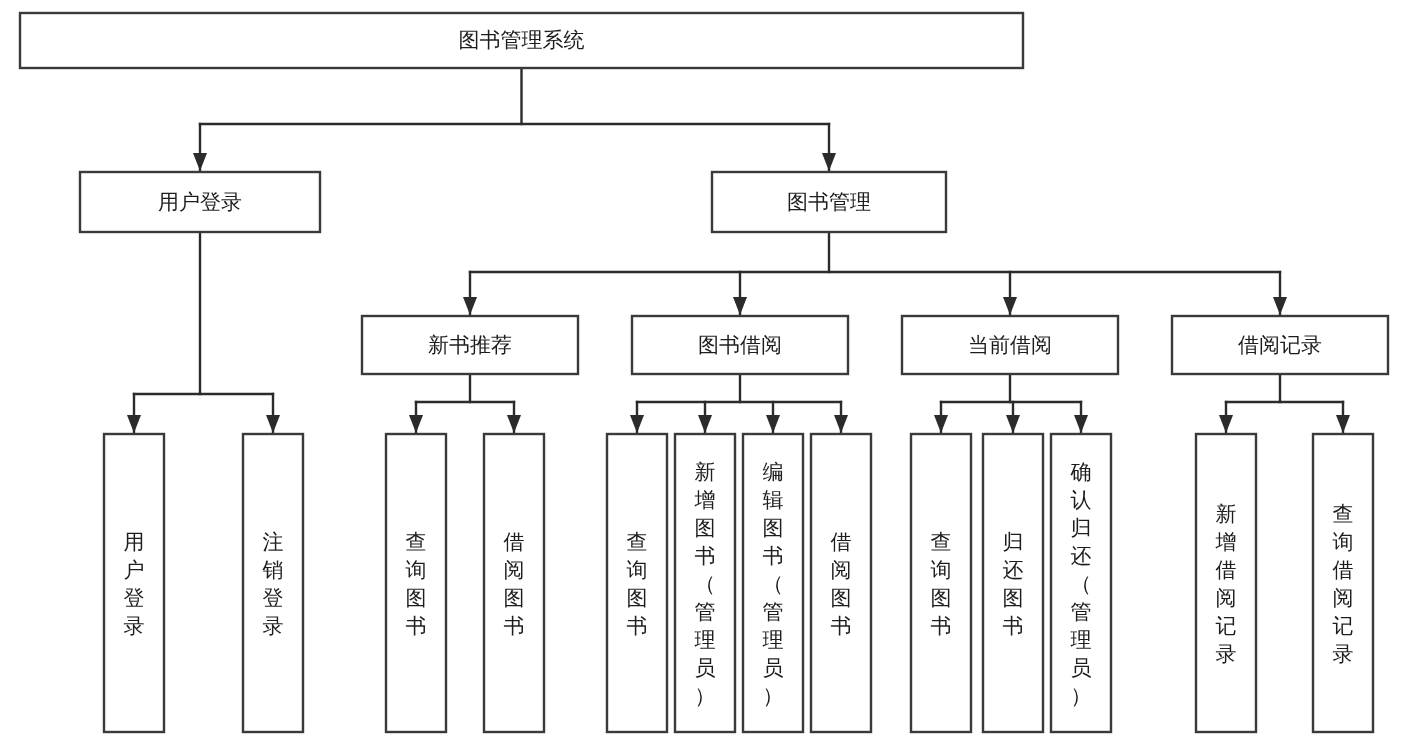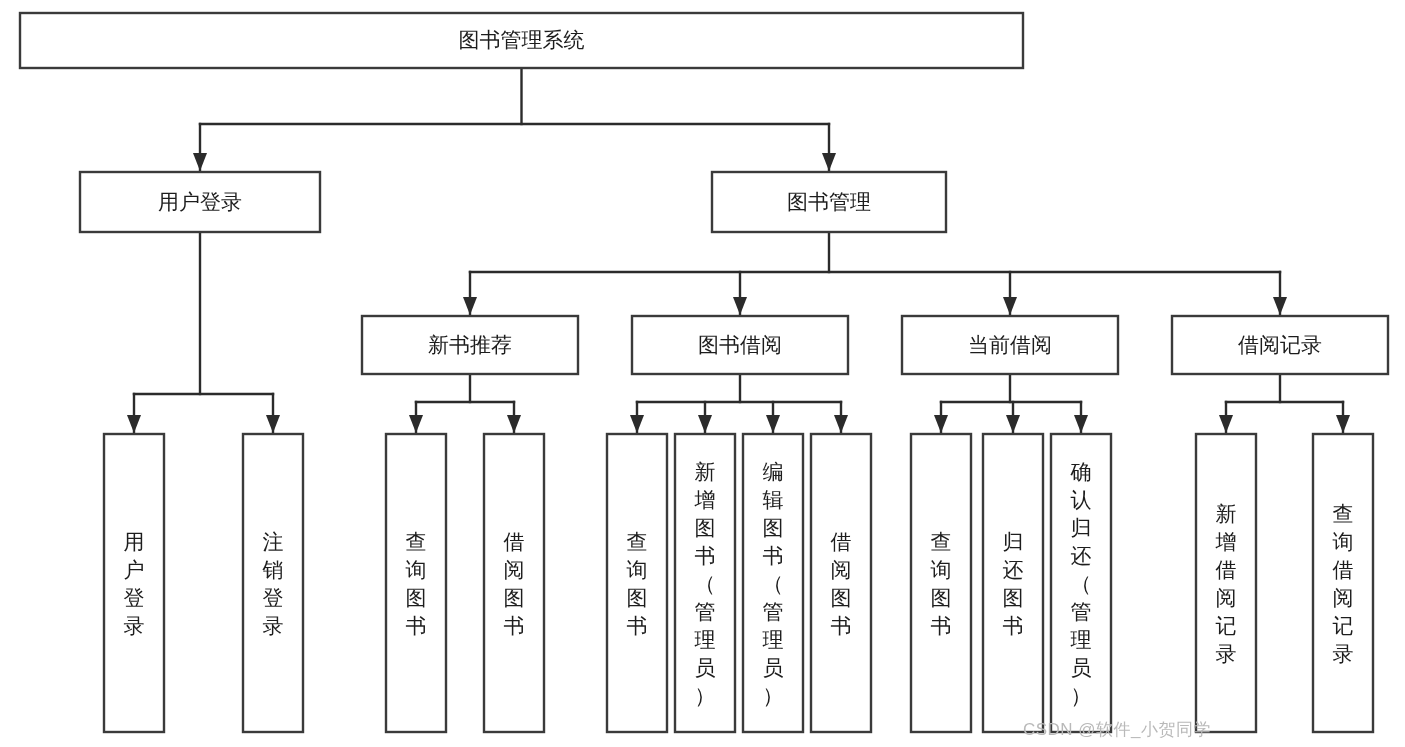--- a/index.html
+++ b/index.html
@@ -204,14 +204,13 @@
         <g>
           <rect x="1196" y="434" width="60" height="298" class="node-box"></rect>
           <text x="1226" y="520.84" class="node-label-vertical"><tspan x="1226" dy="0">新</tspan><tspan x="1226" dy="28">增</tspan><tspan x="1226" dy="28">借</tspan><tspan x="1226" dy="28">阅</tspan><tspan x="1226" dy="28">记</tspan><tspan x="1226" dy="28">录</tspan></text>
         </g>
         <g>
           <rect x="1313" y="434" width="60" height="298" class="node-box"></rect>
           <text x="1343" y="520.84" class="node-label-vertical"><tspan x="1343" dy="0">查</tspan><tspan x="1343" dy="28">询</tspan><tspan x="1343" dy="28">借</tspan><tspan x="1343" dy="28">阅</tspan><tspan x="1343" dy="28">记</tspan><tspan x="1343" dy="28">录</tspan></text>
         </g>
       </g>
     </svg>
-  <div class="watermark">CSDN @软件_小贺同学</div>
 </div>
 
 </body></html>

